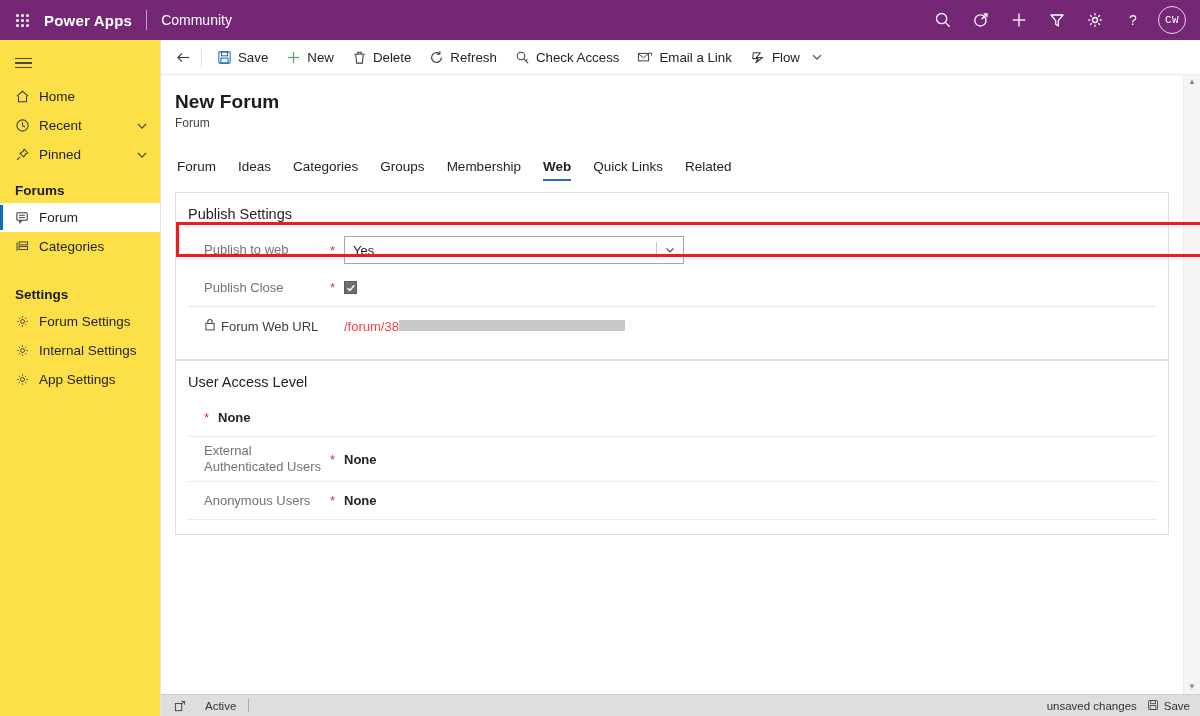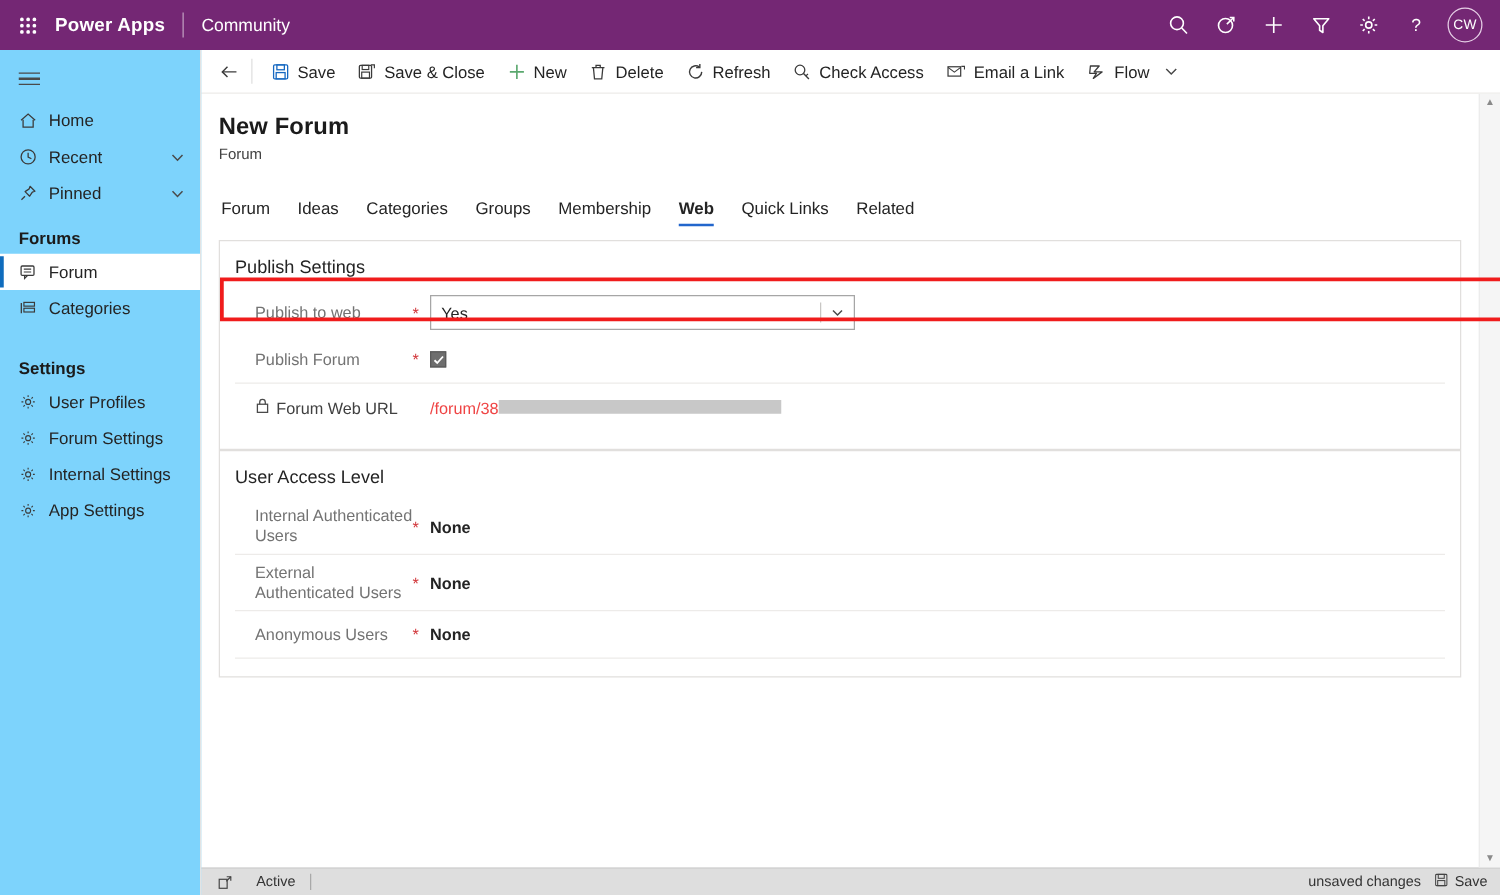--- a/index.html
+++ b/index.html
@@ -30,28 +30,29 @@
   .ab-icon {
     width: 38px; height: 40px; display: flex; align-items: center; justify-content: center;
     cursor: pointer;
   }
   .ab-icon svg { display: block; }
   .avatar {
     width: 28px; height: 28px; border-radius: 50%; border: 1px solid #e6cfe6;
     display: flex; align-items: center; justify-content: center;
     font-size: 11px; color: #fff; margin-left: 6px; margin-right: 4px; cursor: pointer;
     letter-spacing: .3px;
+    font-family: Liberation Mono, monospace;
   }
 
   
   .shell { display: flex; height: 676px; }
 
   
   .sidenav {
-    width: 161px; background: #7dd3fc; border-right: 1px solid #e3e3e3;
+    width: 161px; background: #fde047; border-right: 1px solid #e3e3e3;
     display: flex; flex-direction: column; padding-top: 4px;
     position: relative;
   }
   .hamburger {
     height: 38px; display: flex; align-items: center; padding-left: 15px; cursor: pointer;
   }
   .ham-lines i { display:block; width: 17px; height: 1.6px; background: #4a4a4a; margin: 3px 0; }
   .nav-item {
     height: 29px; display: flex; align-items: center; padding-left: 15px;
     font-size: 13.5px; color: #242424; cursor: pointer; position: relative;
@@ -336,74 +337,56 @@
               <line x1="9" y1="13.6" x2="9" y2="15.4"></line>
               <line x1="2.6" y1="9" x2="4.4" y2="9"></line>
               <line x1="13.6" y1="9" x2="15.4" y2="9"></line>
               <line x1="4.5" y1="4.5" x2="5.8" y2="5.8"></line>
               <line x1="12.2" y1="12.2" x2="13.5" y2="13.5"></line>
               <line x1="13.5" y1="4.5" x2="12.2" y2="5.8"></line>
               <line x1="5.8" y1="12.2" x2="4.5" y2="13.5"></line>
             </g>
           </svg>
       </span>
-      <span class="nlabel">User Profiles</span>
+      <span class="nlabel">Forum Settings</span>
     </div>
     <div class="nav-item">
       <span class="nicon">
         <svg width="15" height="15" viewBox="0 0 18 18">
             <circle cx="9" cy="9" r="2.4" fill="none" stroke="#3b3b3b" stroke-width="1.1"></circle>
             <g stroke="#3b3b3b" stroke-width="1.1">
               <line x1="9" y1="2.6" x2="9" y2="4.4"></line>
               <line x1="9" y1="13.6" x2="9" y2="15.4"></line>
               <line x1="2.6" y1="9" x2="4.4" y2="9"></line>
               <line x1="13.6" y1="9" x2="15.4" y2="9"></line>
               <line x1="4.5" y1="4.5" x2="5.8" y2="5.8"></line>
               <line x1="12.2" y1="12.2" x2="13.5" y2="13.5"></line>
               <line x1="13.5" y1="4.5" x2="12.2" y2="5.8"></line>
               <line x1="5.8" y1="12.2" x2="4.5" y2="13.5"></line>
             </g>
           </svg>
       </span>
-      <span class="nlabel">Forum Settings</span>
+      <span class="nlabel">Internal Settings</span>
     </div>
     <div class="nav-item">
       <span class="nicon">
         <svg width="15" height="15" viewBox="0 0 18 18">
             <circle cx="9" cy="9" r="2.4" fill="none" stroke="#3b3b3b" stroke-width="1.1"></circle>
             <g stroke="#3b3b3b" stroke-width="1.1">
               <line x1="9" y1="2.6" x2="9" y2="4.4"></line>
               <line x1="9" y1="13.6" x2="9" y2="15.4"></line>
               <line x1="2.6" y1="9" x2="4.4" y2="9"></line>
               <line x1="13.6" y1="9" x2="15.4" y2="9"></line>
               <line x1="4.5" y1="4.5" x2="5.8" y2="5.8"></line>
               <line x1="12.2" y1="12.2" x2="13.5" y2="13.5"></line>
               <line x1="13.5" y1="4.5" x2="12.2" y2="5.8"></line>
               <line x1="5.8" y1="12.2" x2="4.5" y2="13.5"></line>
             </g>
           </svg>
       </span>
-      <span class="nlabel">Internal Settings</span>
-    </div>
-    <div class="nav-item">
-      <span class="nicon">
-        <svg width="15" height="15" viewBox="0 0 18 18">
-            <circle cx="9" cy="9" r="2.4" fill="none" stroke="#3b3b3b" stroke-width="1.1"></circle>
-            <g stroke="#3b3b3b" stroke-width="1.1">
-              <line x1="9" y1="2.6" x2="9" y2="4.4"></line>
-              <line x1="9" y1="13.6" x2="9" y2="15.4"></line>
-              <line x1="2.6" y1="9" x2="4.4" y2="9"></line>
-              <line x1="13.6" y1="9" x2="15.4" y2="9"></line>
-              <line x1="4.5" y1="4.5" x2="5.8" y2="5.8"></line>
-              <line x1="12.2" y1="12.2" x2="13.5" y2="13.5"></line>
-              <line x1="13.5" y1="4.5" x2="12.2" y2="5.8"></line>
-              <line x1="5.8" y1="12.2" x2="4.5" y2="13.5"></line>
-            </g>
-          </svg>
-      </span>
       <span class="nlabel">App Settings</span>
     </div>
   </div>
 
   <div class="main">
 
     <div class="cmdbar">
       <div class="cmd-back">
         <svg width="17" height="17" viewBox="0 0 18 18">
             <line x1="3" y1="9" x2="15" y2="9" stroke="#3b3b3b" stroke-width="1.2"></line>
@@ -416,31 +399,20 @@
         <span class="cicon">
           <svg width="15" height="15" viewBox="0 0 16 16">
               <rect x="2" y="2" width="12" height="12" rx="1" fill="none" stroke="#1668c1" stroke-width="1.1"></rect>
               <rect x="4.8" y="2" width="6.4" height="4.2" fill="none" stroke="#1668c1" stroke-width="1.1"></rect>
               <rect x="4.2" y="8.6" width="7.6" height="5.4" fill="none" stroke="#1668c1" stroke-width="1.1"></rect>
             </svg>
         </span>
         <span>Save</span>
       </div>
 
-      <div class="cmd-btn">
-        <span class="cicon">
-          <svg width="15" height="15" viewBox="0 0 16 16">
-              <rect x="1.6" y="2.4" width="10.4" height="11" rx="1" fill="none" stroke="#3b3b3b" stroke-width="1.1"></rect>
-              <rect x="4" y="2.4" width="5.6" height="3.6" fill="none" stroke="#3b3b3b" stroke-width="1"></rect>
-              <rect x="3.6" y="8.2" width="6.6" height="5.2" fill="none" stroke="#3b3b3b" stroke-width="1"></rect>
-              <polyline points="11.4,2 14.4,2 14.4,5" fill="none" stroke="#3b3b3b" stroke-width="1"></polyline>
-            </svg>
-        </span>
-        <span>Save &amp; Close</span>
-      </div>
 
       <div class="cmd-btn">
         <span class="cicon">
           <svg width="15" height="15" viewBox="0 0 16 16">
               <line x1="8" y1="2" x2="8" y2="14" stroke="#5aa86e" stroke-width="1.4"></line>
               <line x1="2" y1="8" x2="14" y2="8" stroke="#5aa86e" stroke-width="1.4"></line>
             </svg>
         </span>
         <span>New</span>
       </div>
@@ -537,21 +509,21 @@
                 <span class="combo-sep"></span>
                 <span class="combo-chev">
                   <svg width="12" height="12" viewBox="0 0 12 12">
                       <polyline points="2.4,4.4 6,8 9.6,4.4" fill="none" stroke="#4a4a4a" stroke-width="1.2"></polyline>
                     </svg>
                 </span>
               </div>
             </div>
 
             <div class="field-row bordered">
-              <div class="field-label">Publish Forum</div>
+              <div class="field-label">Publish Close</div>
               <div class="req">*</div>
               <div class="checkbox">
                 <svg width="10" height="10" viewBox="0 0 10 10">
                     <polyline points="1.6,5.2 3.8,7.4 8.4,2.2" fill="none" stroke="#ffffff" stroke-width="1.5"></polyline>
                   </svg>
               </div>
             </div>
 
             <div class="field-row">
               <div class="lock-label">
@@ -567,21 +539,20 @@
                 <span>/forum/38</span>
                 <span class="redacted"></span>
               </div>
             </div>
           </div>
 
           <div class="card">
             <div class="card-title">User Access Level</div>
 
             <div class="field-row bordered">
-              <div class="field-label twoline">Internal Authenticated Users</div>
               <div class="req">*</div>
               <div class="field-value">None</div>
             </div>
 
             <div class="field-row bordered">
               <div class="field-label twoline">External Authenticated Users</div>
               <div class="req">*</div>
               <div class="field-value">None</div>
             </div>
 

